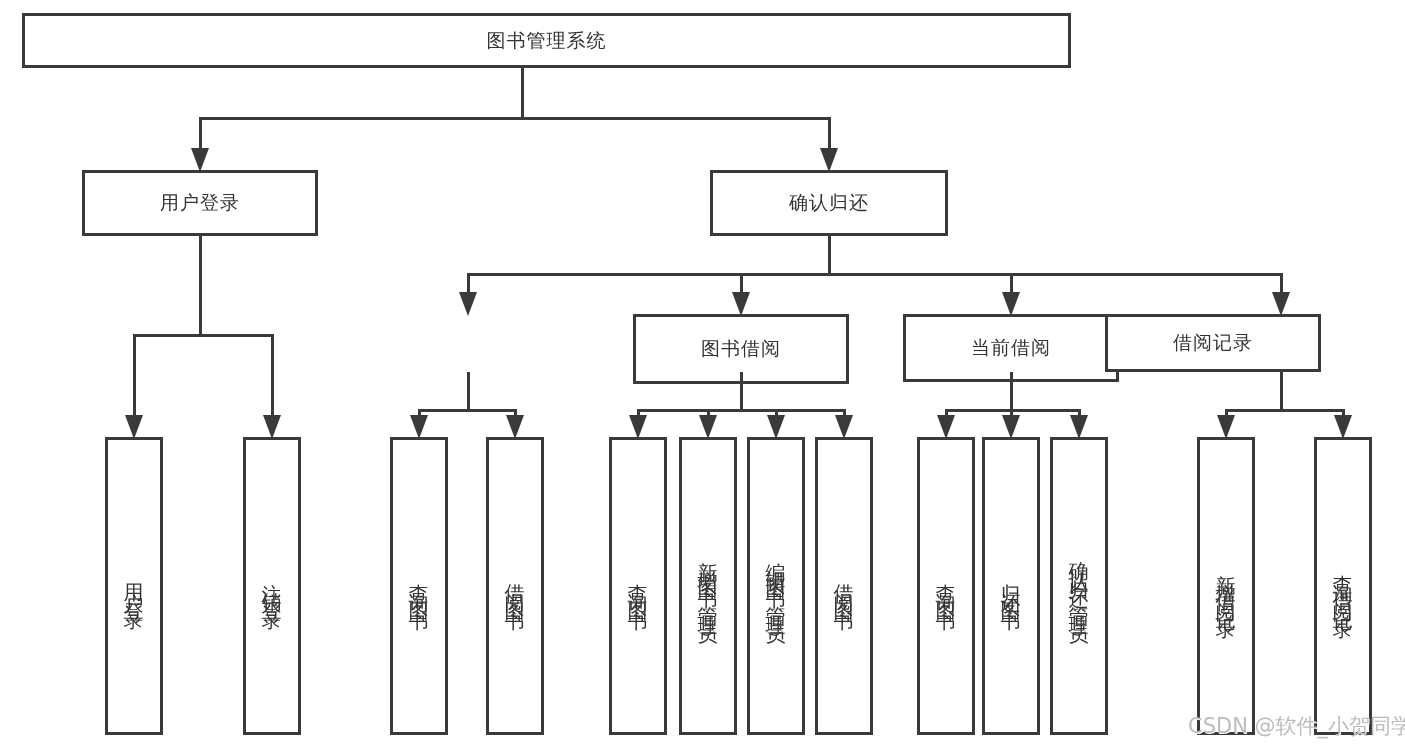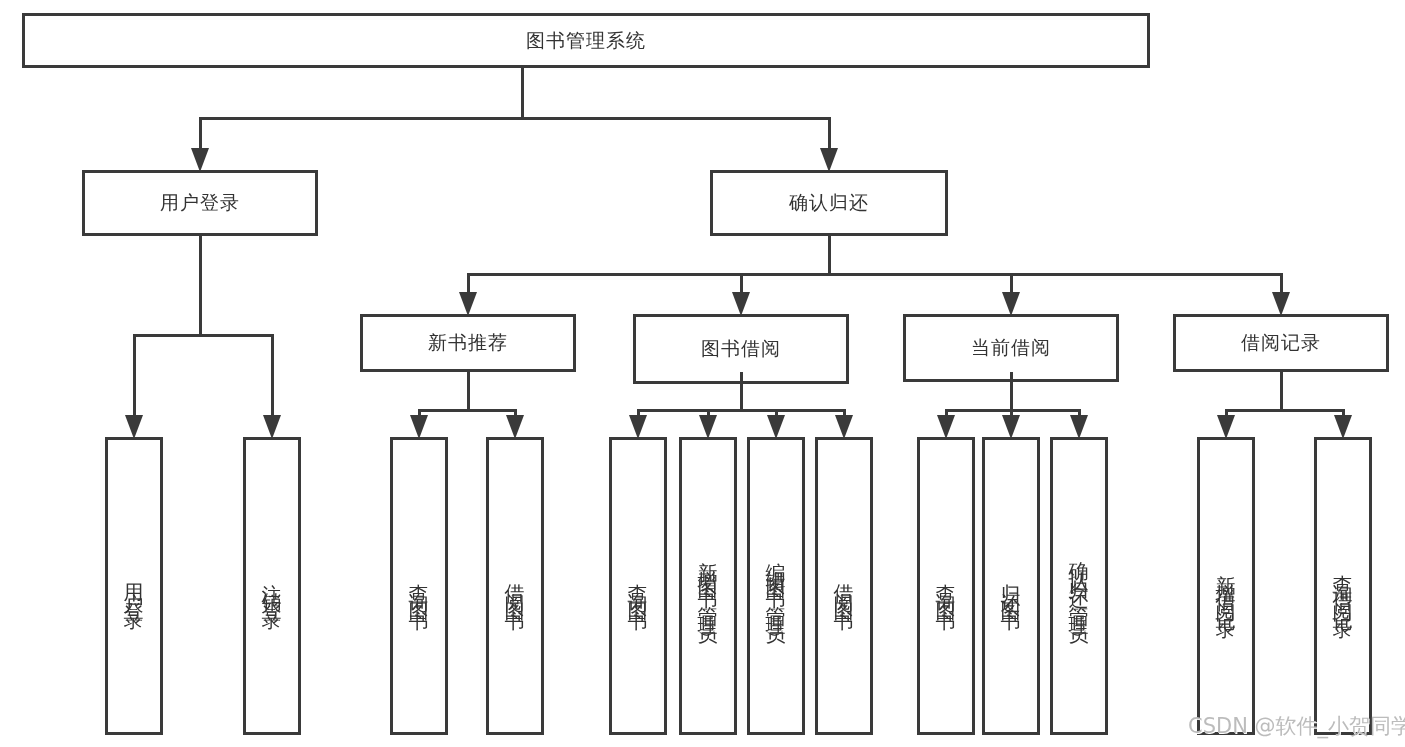--- a/index.html
+++ b/index.html
@@ -51,21 +51,21 @@
     z-index: 5;
     white-space: nowrap;
     text-shadow: 1px 1px 0 #ffffff;
   }
 </style>
 </head>
 <body>
 
 <div id="canvas">
   <div class="watermark">CSDN @软件_小贺同学</div>
-<div class="node h" style="left: 22px; top: 13px; width: 1128px; height: 55px;">
+<div class="node h" style="left: 22px; top: 13px; width: 1049px; height: 55px;">
       <span class="label">图书管理系统</span>
     </div>
     <div class="cline" style="left: 520.5px; top: 68px; width: 3px; height: 50px;"></div>
     <div class="cline" style="left: 198.5px; top: 116.5px; width: 632px; height: 3px;"></div>
     <div class="cline" style="left: 198.5px; top: 118px; width: 3px; height: 30px;"></div>
     <div class="arrow" style="left: 191px; top: 148px;"></div>
     <div class="node h" style="left: 82px; top: 170px; width: 236px; height: 66px;">
       <span class="label">用户登录</span>
     </div>
     <div class="cline" style="left: 198.5px; top: 236px; width: 3px; height: 99px;"></div>
@@ -82,23 +82,20 @@
     </div>
     <div class="cline" style="left: 827.5px; top: 118px; width: 3px; height: 30px;"></div>
     <div class="arrow" style="left: 820px; top: 148px;"></div>
     <div class="node h" style="left: 710px; top: 170px; width: 238px; height: 66px;">
       <span class="label">确认归还</span>
     </div>
     <div class="cline" style="left: 827.5px; top: 236px; width: 3px; height: 38px;"></div>
     <div class="cline" style="left: 466.5px; top: 272.5px; width: 816px; height: 3px;"></div>
     <div class="cline" style="left: 466.5px; top: 274px; width: 3px; height: 18px;"></div>
     <div class="arrow" style="left: 459px; top: 292px;"></div>
-    <div class="node h" style="left: 360px; top: 314px; width: 216px; height: 58px;">
-      <span class="label">新书推荐</span>
-    </div>
     <div class="cline" style="left: 466.5px; top: 372px; width: 3px; height: 38px;"></div>
     <div class="cline" style="left: 417.5px; top: 408.5px; width: 99px; height: 3px;"></div>
     <div class="cline" style="left: 417.5px; top: 410px; width: 3px; height: 5px;"></div>
     <div class="arrow" style="left: 410px; top: 415px;"></div>
     <div class="node v" style="left: 390px; top: 437px; width: 58px; height: 298px;">
       <span class="label">查询图书</span>
     </div>
     <div class="cline" style="left: 513.5px; top: 410px; width: 3px; height: 5px;"></div>
     <div class="arrow" style="left: 506px; top: 415px;"></div>
     <div class="node v" style="left: 486px; top: 437px; width: 58px; height: 298px;">
@@ -148,21 +145,21 @@
     <div class="node v" style="left: 982px; top: 437px; width: 58px; height: 298px;">
       <span class="label">归还图书</span>
     </div>
     <div class="cline" style="left: 1077.5px; top: 410px; width: 3px; height: 5px;"></div>
     <div class="arrow" style="left: 1070px; top: 415px;"></div>
     <div class="node v" style="left: 1050px; top: 437px; width: 58px; height: 298px;">
       <span class="label">确认归还（管理员）</span>
     </div>
     <div class="cline" style="left: 1279.5px; top: 274px; width: 3px; height: 18px;"></div>
     <div class="arrow" style="left: 1272px; top: 292px;"></div>
-    <div class="node h" style="left: 1173px; top: 314px; width: 216px; height: 58px;">
+    <div class="node h" style="left: 1105px; top: 314px; width: 216px; height: 58px;">
       <span class="label">借阅记录</span>
     </div>
     <div class="cline" style="left: 1279.5px; top: 372px; width: 3px; height: 38px;"></div>
     <div class="cline" style="left: 1224.5px; top: 408.5px; width: 120px; height: 3px;"></div>
     <div class="cline" style="left: 1224.5px; top: 410px; width: 3px; height: 5px;"></div>
     <div class="arrow" style="left: 1217px; top: 415px;"></div>
     <div class="node v" style="left: 1197px; top: 437px; width: 58px; height: 298px;">
       <span class="label">新增借阅记录</span>
     </div>
     <div class="cline" style="left: 1341.5px; top: 410px; width: 3px; height: 5px;"></div>

